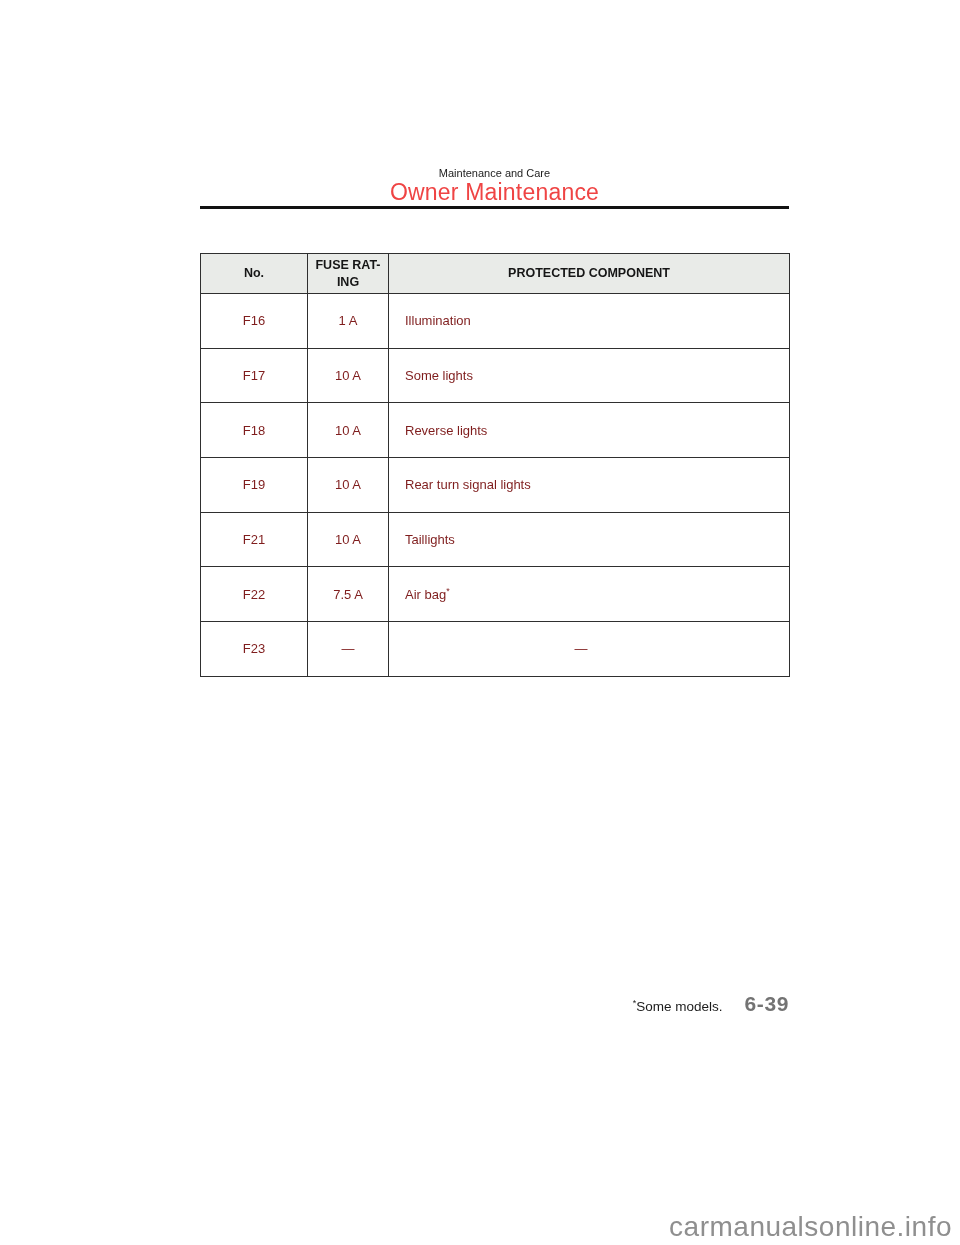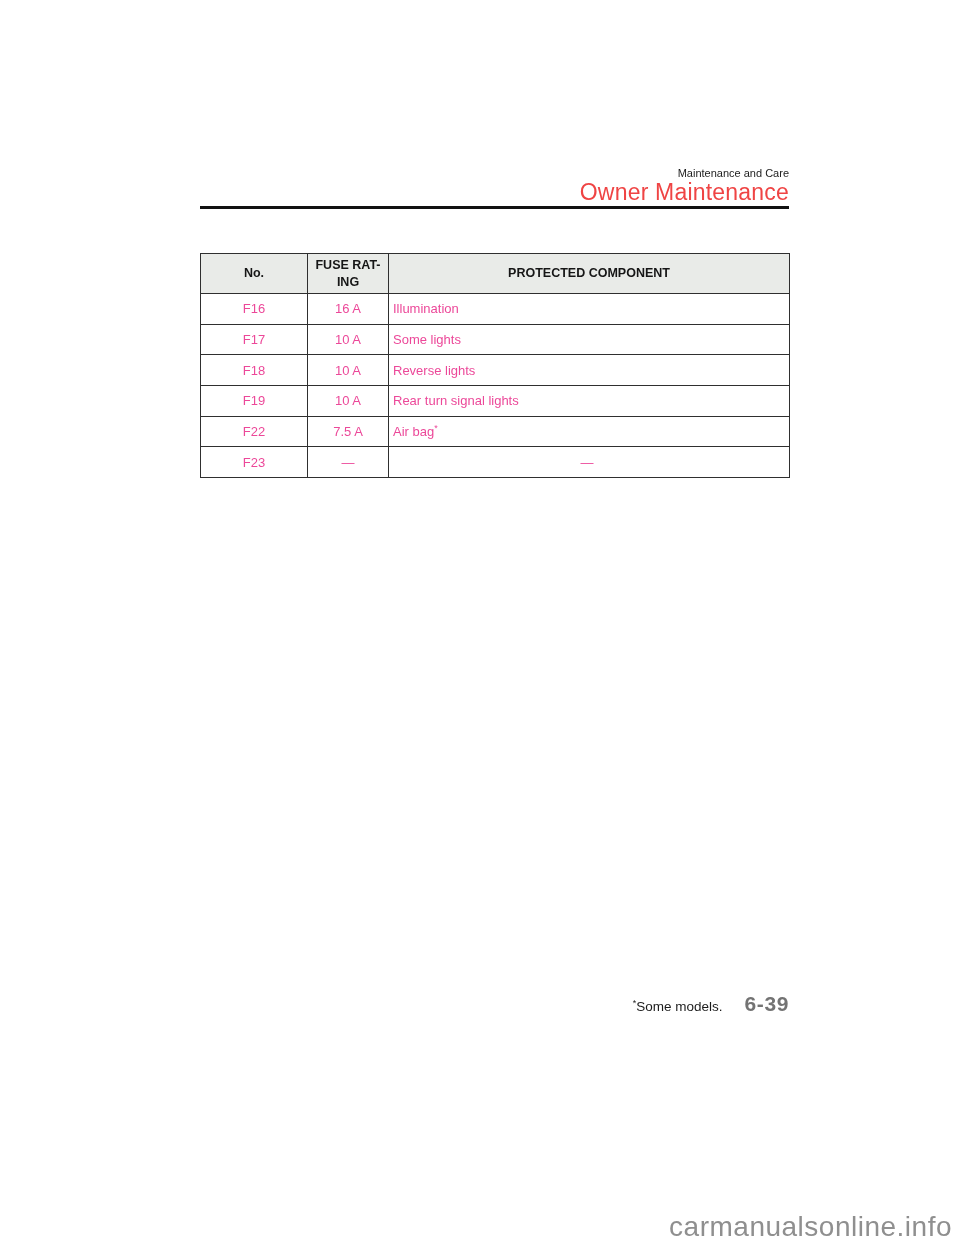--- a/index.html
+++ b/index.html
@@ -9,21 +9,21 @@
     font-family:"Liberation Sans", sans-serif;
     color:#1c1c1c;
     position:relative;
     overflow:hidden;
   }
 
   
   .page-header{
     position:absolute;
     top:167px;left:200px;width:589px;
-    text-align:right;
+    text-align:center;
   }
   .section-label{
     font-size:11px;
     line-height:13px;
     color:#1c1c1c;
   }
   .page-title{
     font-size:23px;
     line-height:25px;
     letter-spacing:0.2px;
@@ -52,22 +52,22 @@
     font-size:12.5px;
     font-weight:bold;
     text-align:center;
     height:37px;
     line-height:1.3;
     color:#161616;
   }
   .fuse-table tbody td{
     height:21.7px;
     font-size:13px;
-    padding:4px;
-    color:#ec4899;
+    padding:16px;
+    color:#7f1d1d;
     background:#ffffff;
   }
   .c-no{text-align:center;}
   .c-rating{text-align:center;}
   .c-comp{text-align:left;padding-left:5px;margin-top:33px;}
   .c-comp.center{text-align:center;padding-left:0;}
   sup.fn{
     font-size:9px;
     vertical-align:super;
     line-height:0;
@@ -120,37 +120,42 @@
   <thead>
     <tr>
       <th>No.</th>
       <th><span>FUSE RAT-</span><br><span>ING</span></th>
       <th>PROTECTED COMPONENT</th>
     </tr>
   </thead>
   <tbody>
       <tr>
         <td class="c-no">F16</td>
-        <td class="c-rating">16 A</td>
+        <td class="c-rating">1 A</td>
         <td class="c-comp">Illumination</td>
       </tr>
       <tr>
         <td class="c-no">F17</td>
         <td class="c-rating">10 A</td>
         <td class="c-comp">Some lights</td>
       </tr>
       <tr>
         <td class="c-no">F18</td>
         <td class="c-rating">10 A</td>
         <td class="c-comp">Reverse lights</td>
       </tr>
       <tr>
         <td class="c-no">F19</td>
         <td class="c-rating">10 A</td>
         <td class="c-comp">Rear turn signal lights</td>
+      </tr>
+      <tr>
+        <td class="c-no">F21</td>
+        <td class="c-rating">10 A</td>
+        <td class="c-comp">Taillights</td>
       </tr>
       <tr>
         <td class="c-no">F22</td>
         <td class="c-rating">7.5 A</td>
         <td class="c-comp">Air bag<sup class="fn">*</sup></td>
       </tr>
       <tr>
         <td class="c-no">F23</td>
         <td class="c-rating">—</td>
         <td class="c-comp center">—</td>

